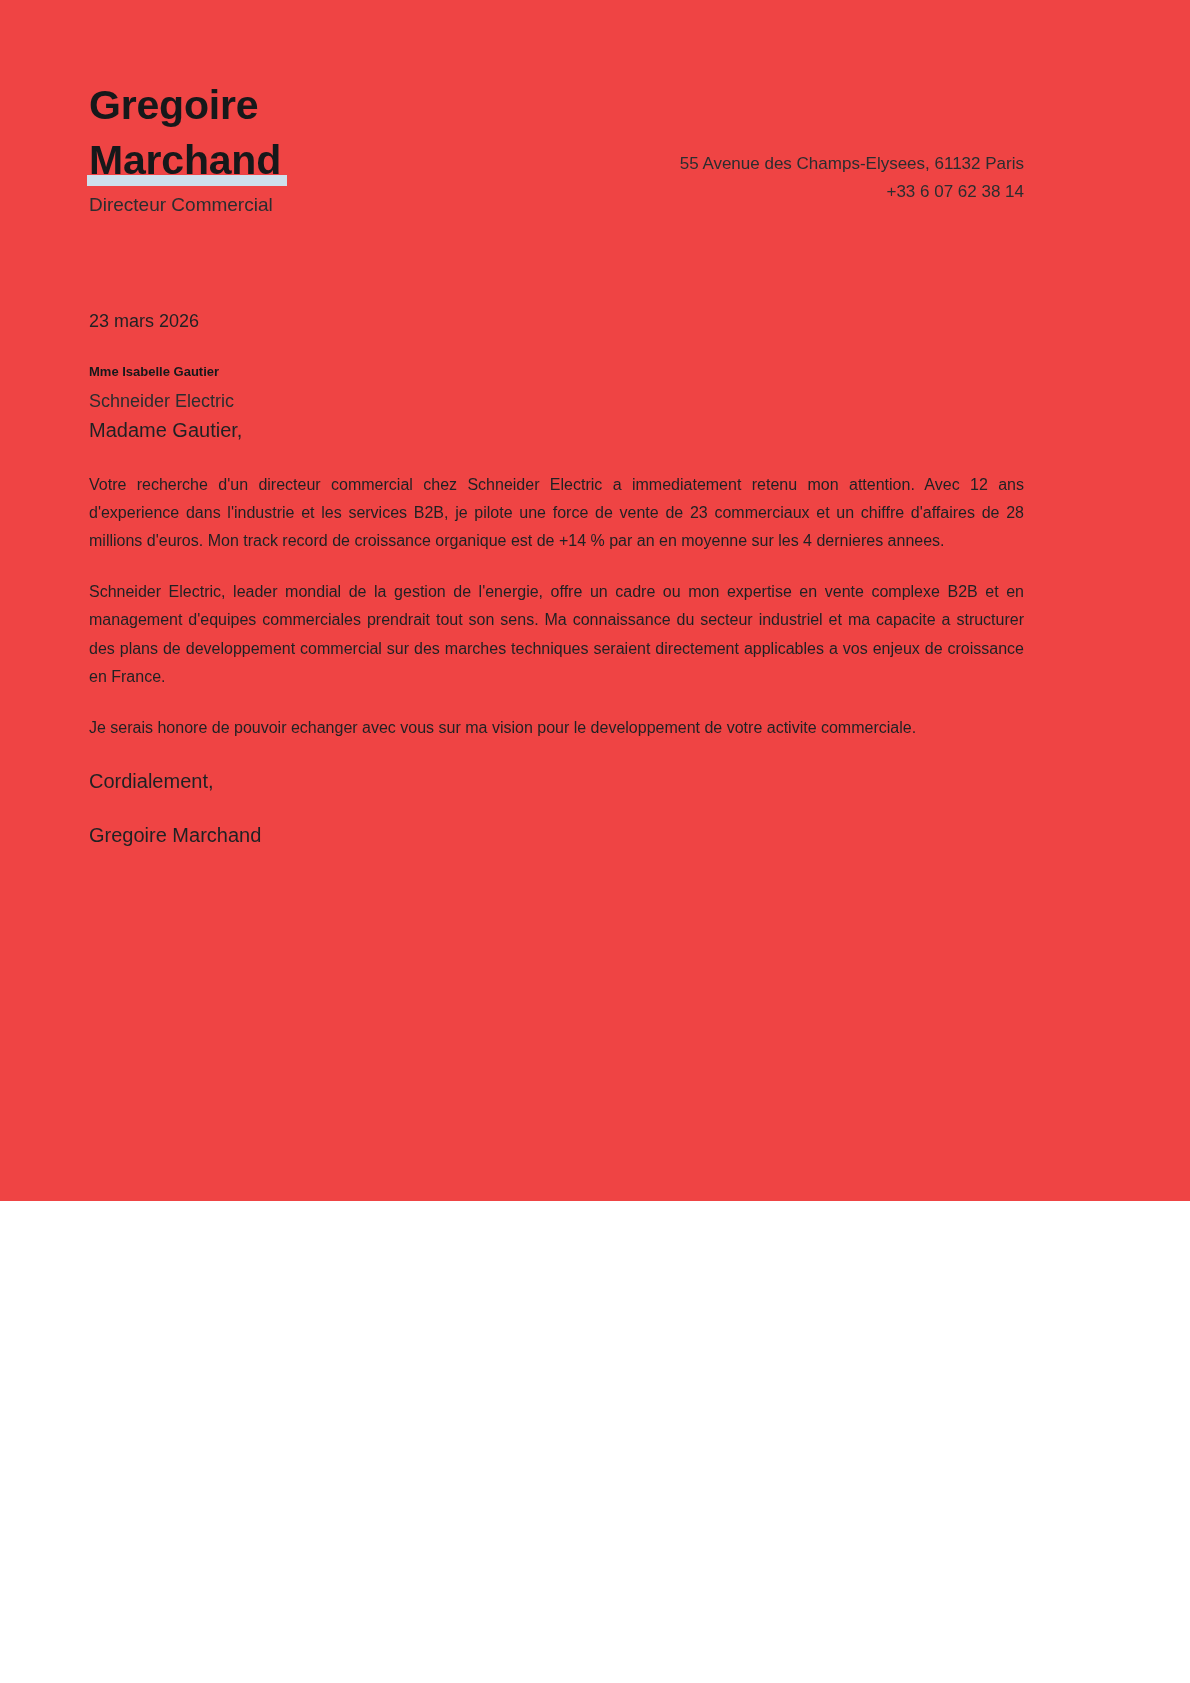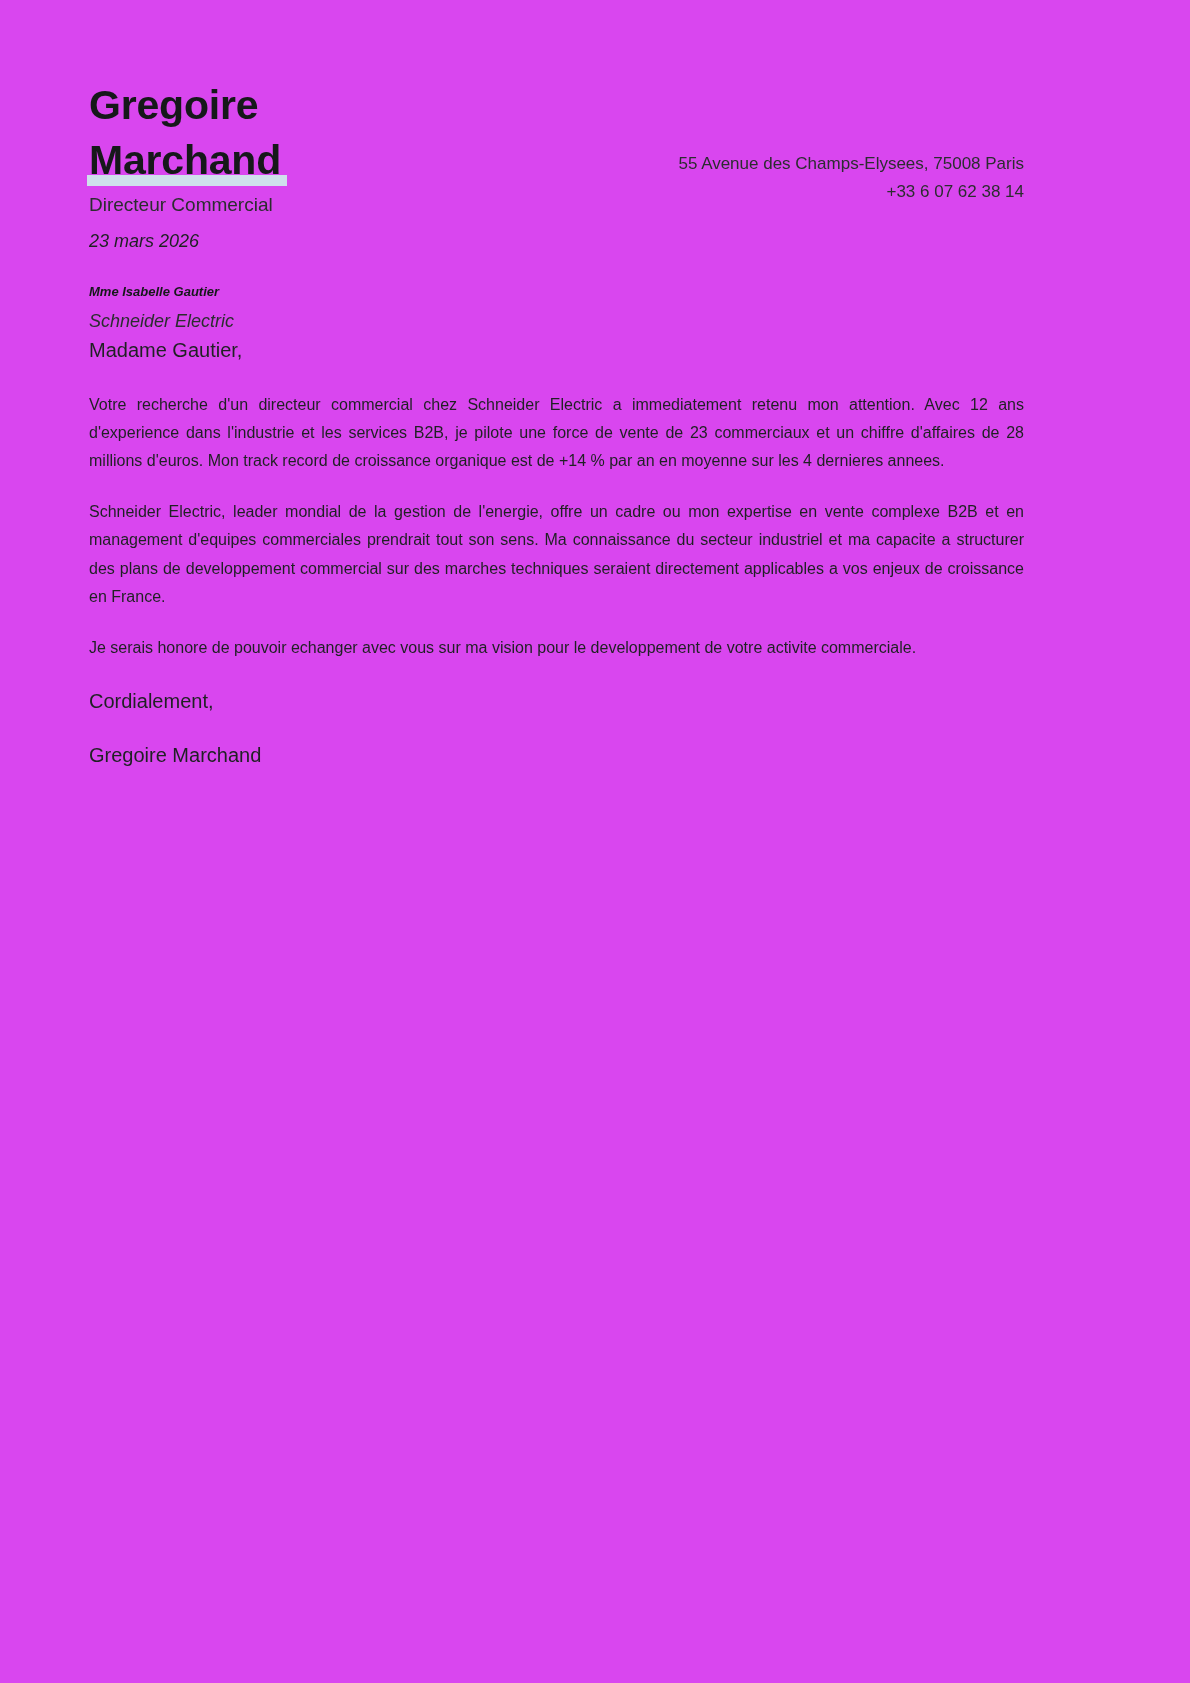--- a/index.html
+++ b/index.html
@@ -11,22 +11,22 @@
     width: 1190px;
     height: 1683px;
     font-family: "Liberation Sans", sans-serif;
     color: #1a1a1a;
     -webkit-font-smoothing: antialiased;
   }
 
   .page {
     position: relative;
     width: 1190px;
-    height: 1683px;
-    background: #d946ef;
+    height: 1201px;
+    background: #ef4444;
     box-sizing: border-box;
     padding: 78px 166px 0 89px;
   }
 
   
   .letter-header {
     position: relative;
     display: flex;
     align-items: flex-start;
     justify-content: space-between;
@@ -85,21 +85,21 @@
     line-height: 1.62;
     color: #2b2d2f;
     white-space: nowrap;
   }
   .contact-line {
     display: block;
   }
 
   
   .letter-meta {
-    font-style: italic;
+    margin-top: 80px;
   }
   .meta-date {
     font-size: 18px;
     line-height: 1.5;
     color: #1f2123;
     margin: 0 0 27px 0;
   }
   .recipient-name {
     font-size: 13px;
     font-weight: 700;
@@ -154,21 +154,21 @@
 
     <div class="identity">
       <h1 class="name-block">
         <span class="name-line">Gregoire</span>
         <span class="name-line"><span class="name-last">Marchand</span></span>
       </h1>
       <p class="job-title">Directeur Commercial</p>
     </div>
 
     <div class="contact-block">
-      <span class="contact-line">55 Avenue des Champs-Elysees, 75008 Paris</span>
+      <span class="contact-line">55 Avenue des Champs-Elysees, 61132 Paris</span>
       <span class="contact-line">+33 6 07 62 38 14</span>
     </div>
 
   </header>
 
   <section class="letter-meta">
     <p class="meta-date">23 mars 2026</p>
     <p class="recipient-name">Mme Isabelle Gautier</p>
     <p class="recipient-company">Schneider Electric</p>
   </section>

